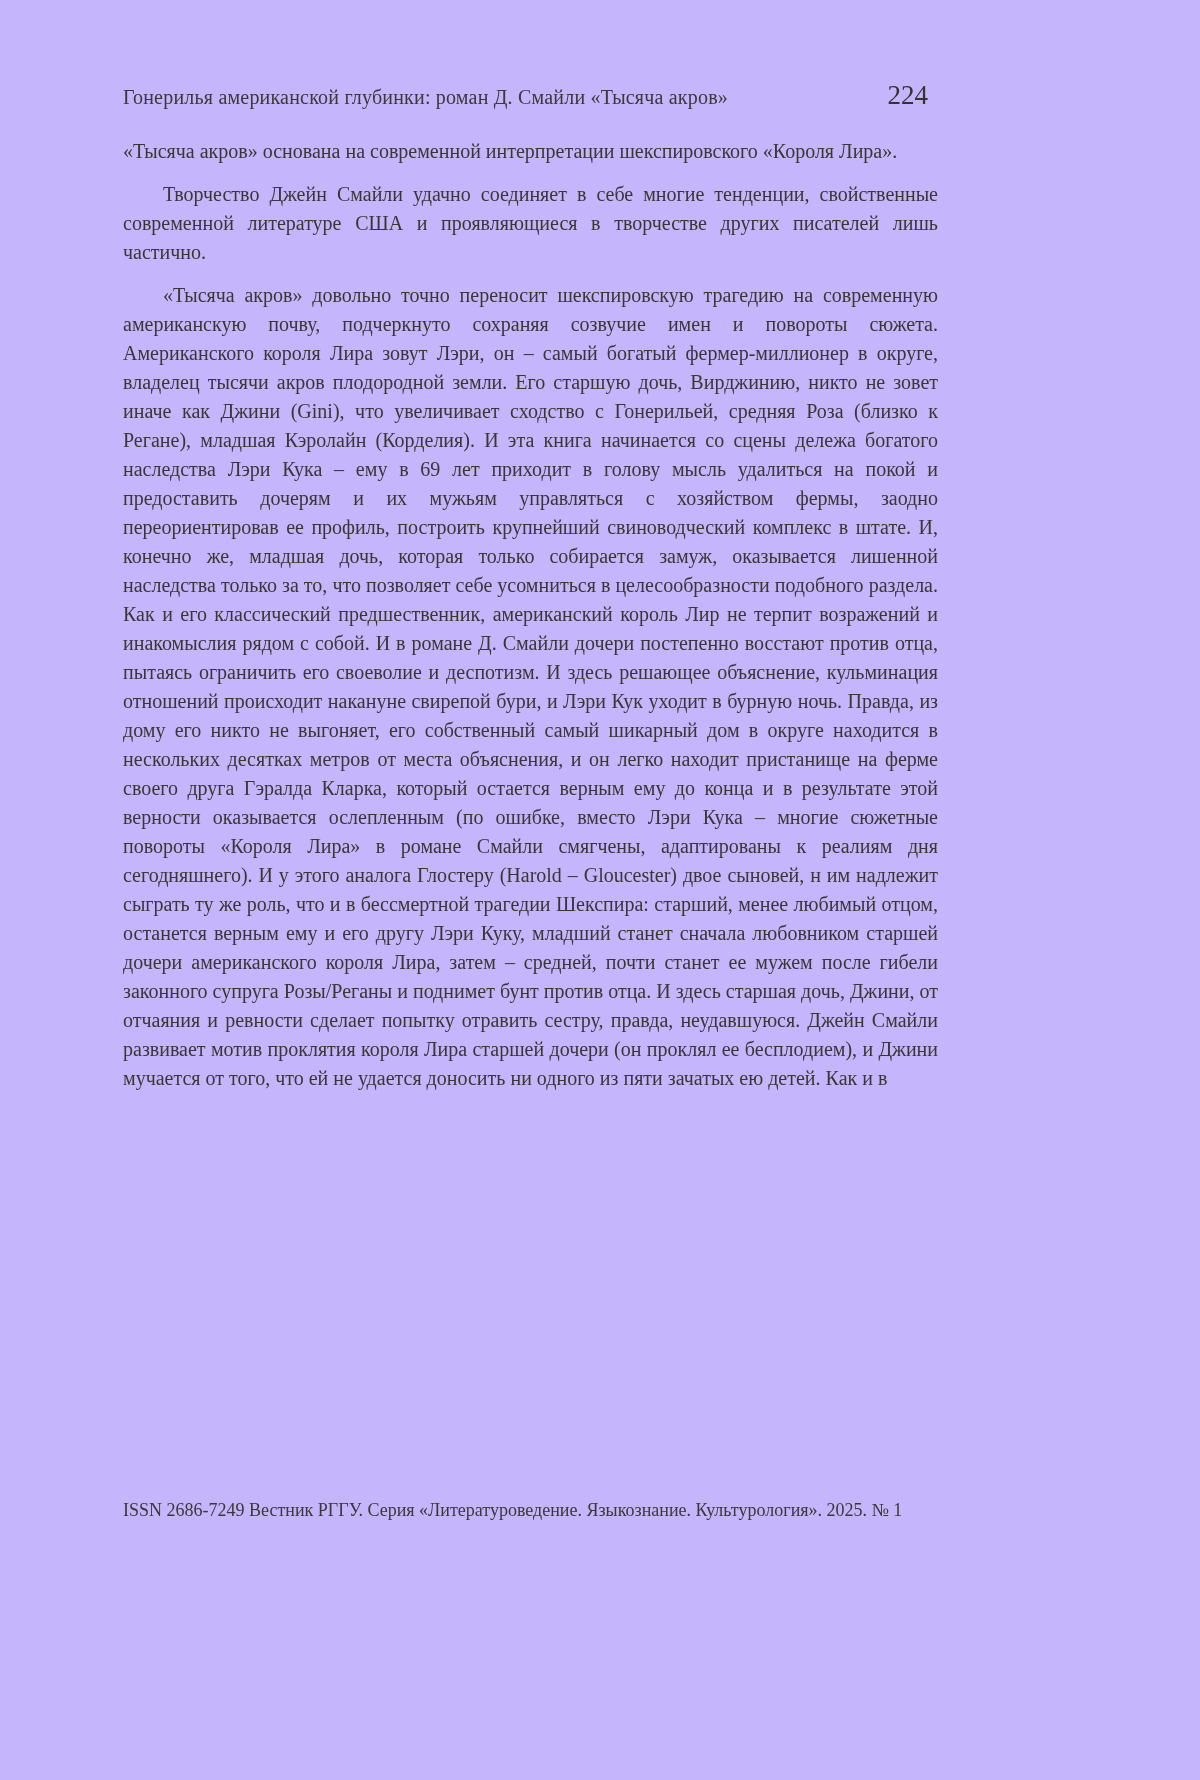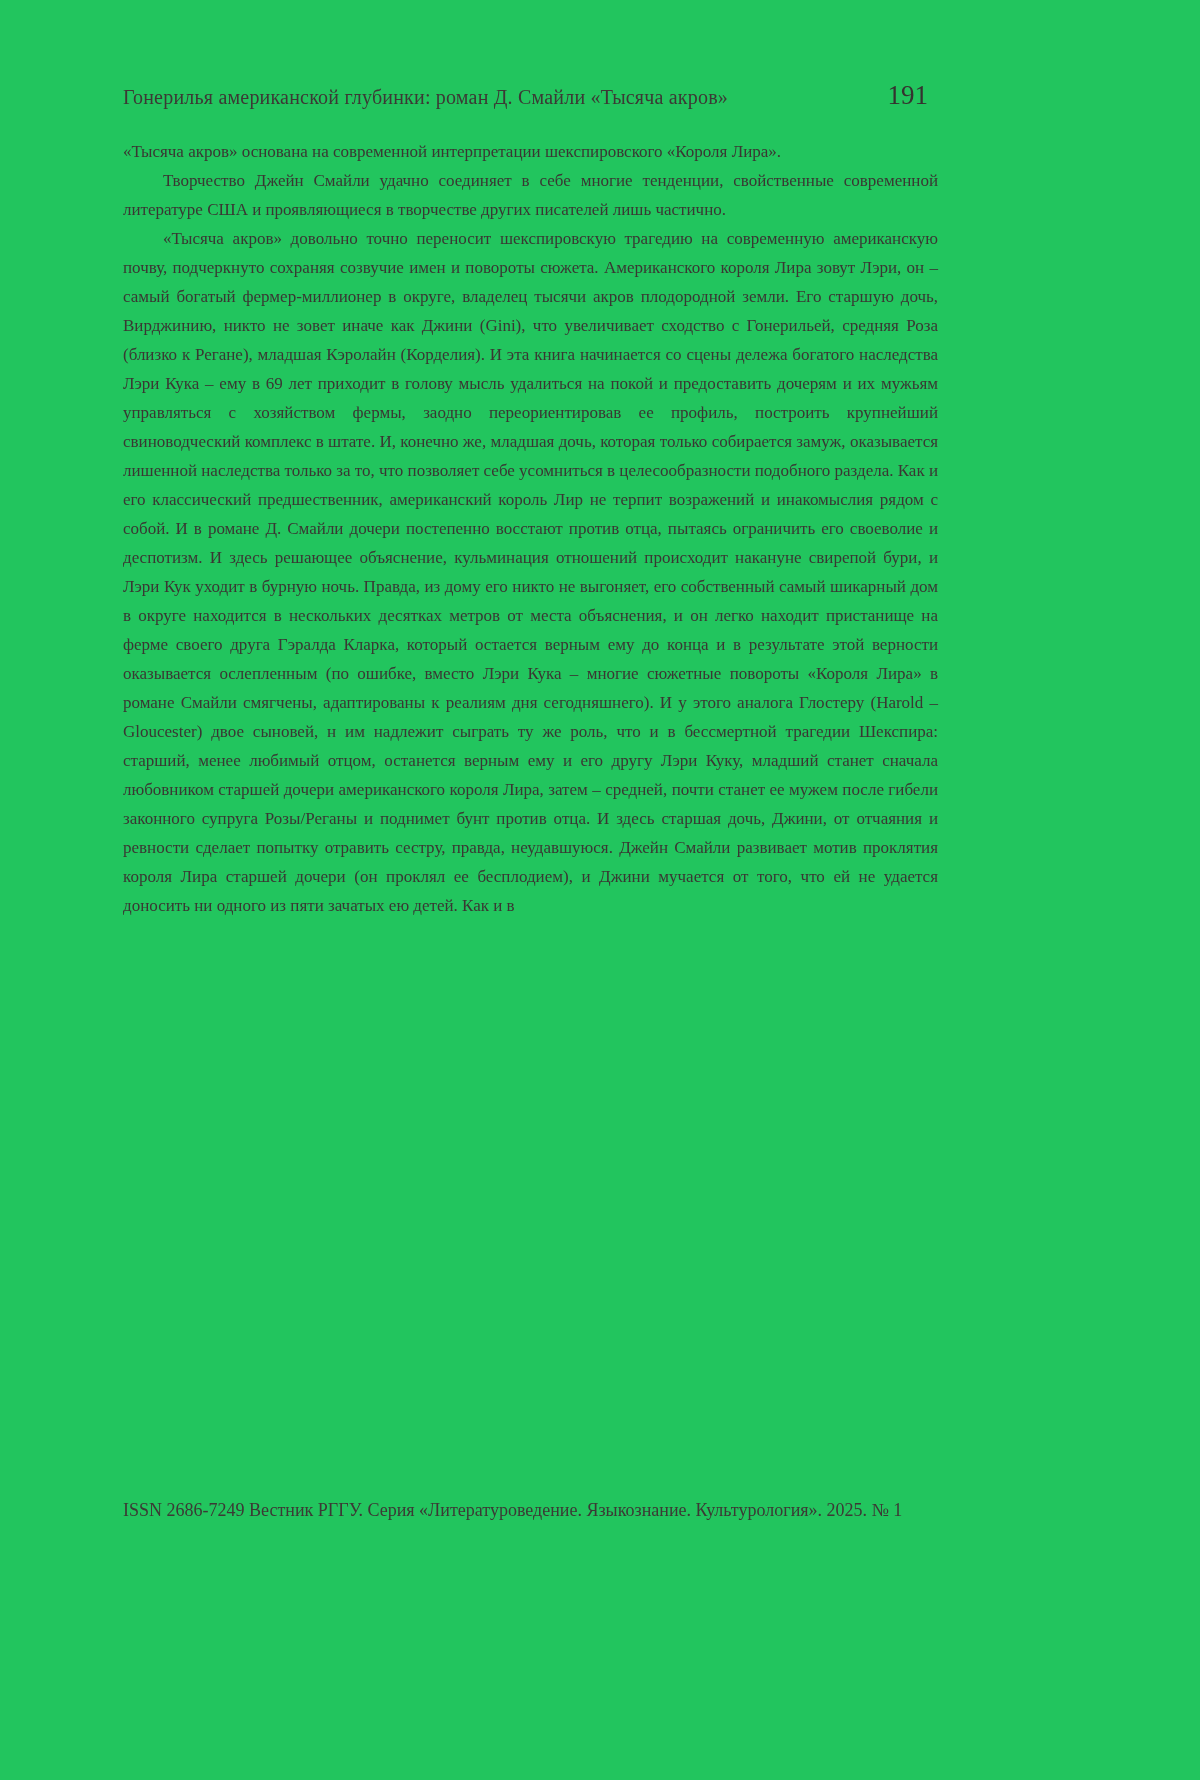--- a/index.html
+++ b/index.html
@@ -5,21 +5,21 @@
   html, body {
     margin: 0;
     padding: 0;
     background: #f6f6f4;
   }
   .page {
     position: relative;
     width: 1200px;
     height: 1780px;
     margin: 0 auto;
-    background: #22c55e;
+    background: #c4b5fd;
     box-sizing: border-box;
     padding: 80px 262px 0 123px;
     font-family: "Liberation Serif", "DejaVu Serif", serif;
     color: #35322f;
     overflow: hidden;
   }
   .page-header {
     display: flex;
     justify-content: space-between;
     align-items: baseline;
@@ -32,49 +32,50 @@
     color: #3c3935;
     white-space: nowrap;
   }
   .page-number {
     font-size: 27px;
     color: #35322f;
     padding-right: 10px;
   }
   .article-body {
     width: 815px;
-    font-size: 17px;
+    font-size: 20px;
     line-height: 29px;
     text-align: justify;
     color: #3a3733;
   }
   .article-body p {
     margin: 0;
   }
   .article-body p.indent {
     text-indent: 40px;
+    margin-top: 14px;
   }
   .page-footer {
     position: absolute;
     left: 123px;
     top: 1500px;
     width: 860px;
     font-size: 18px;
     color: #3c3935;
     white-space: nowrap;
   }
 </style>
 </head>
 <body>
 
 <div class="page">
 
   <header class="page-header">
     <div class="running-title">Гонерилья американской глубинки: роман Д. Смайли «Тысяча акров»</div>
-    <div class="page-number">191</div>
+    <div class="page-number">224</div>
   </header>
 
   <main class="article-body">
 
   <p class="">«Тысяча акров» основана на современной интерпретации шекспировского «Короля Лира».</p>
       <p class="indent">Творчество Джейн Смайли удачно соединяет в себе многие тенденции, свойственные современной литературе США и проявляющиеся в творчестве других писателей лишь частично.</p>
       <p class="indent">«Тысяча акров» довольно точно переносит шекспировскую трагедию на современную американскую почву, подчеркнуто сохраняя созвучие имен и повороты сюжета. Американского короля Лира зовут Лэри, он – самый богатый фермер-миллионер в округе, владелец тысячи акров плодородной земли. Его старшую дочь, Вирджинию, никто не зовет иначе как Джини (Gini), что увеличивает сходство с Гонерильей, средняя Роза (близко к Регане), младшая Кэролайн (Корделия). И эта книга начинается со сцены дележа богатого наследства Лэри Кука – ему в 69 лет приходит в голову мысль удалиться на покой и предоставить дочерям и их мужьям управляться с хозяйством фермы, заодно переориентировав ее профиль, построить крупнейший свиноводческий комплекс в штате. И, конечно же, младшая дочь, которая только собирается замуж, оказывается лишенной наследства только за то, что позволяет себе усомниться в целесообразности подобного раздела. Как и его классический предшественник, американский король Лир не терпит возражений и инакомыслия рядом с собой. И в романе Д. Смайли дочери постепенно восстают против отца, пытаясь ограничить его своеволие и деспотизм. И здесь решающее объяснение, кульминация отношений происходит накануне свирепой бури, и Лэри Кук уходит в бурную ночь. Правда, из дому его никто не выгоняет, его собственный самый шикарный дом в округе находится в нескольких десятках метров от места объяснения, и он легко находит пристанище на ферме своего друга Гэралда Кларка, который остается верным ему до конца и в результате этой верности оказывается ослепленным (по ошибке, вместо Лэри Кука – многие сюжетные повороты «Короля Лира» в романе Смайли смягчены, адаптированы к реалиям дня сегодняшнего). И у этого аналога Глостеру (Harold – Gloucester) двое сыновей, н им надлежит сыграть ту же роль, что и в бессмертной трагедии Шекспира: старший, менее любимый отцом, останется верным ему и его другу Лэри Куку, младший станет сначала любовником старшей дочери американского короля Лира, затем – средней, почти станет ее мужем после гибели законного супруга Розы/Реганы и поднимет бунт против отца. И здесь старшая дочь, Джини, от отчаяния и ревности сделает попытку отравить сестру, правда, неудавшуюся. Джейн Смайли развивает мотив проклятия короля Лира старшей дочери (он проклял ее бесплодием), и Джини мучается от того, что ей не удается доносить ни одного из пяти зачатых ею детей. Как и в</p>
     </main>
 
   <footer class="page-footer">ISSN 2686-7249 Вестник РГГУ. Серия «Литературоведение. Языкознание. Культурология». 2025. № 1</footer>

